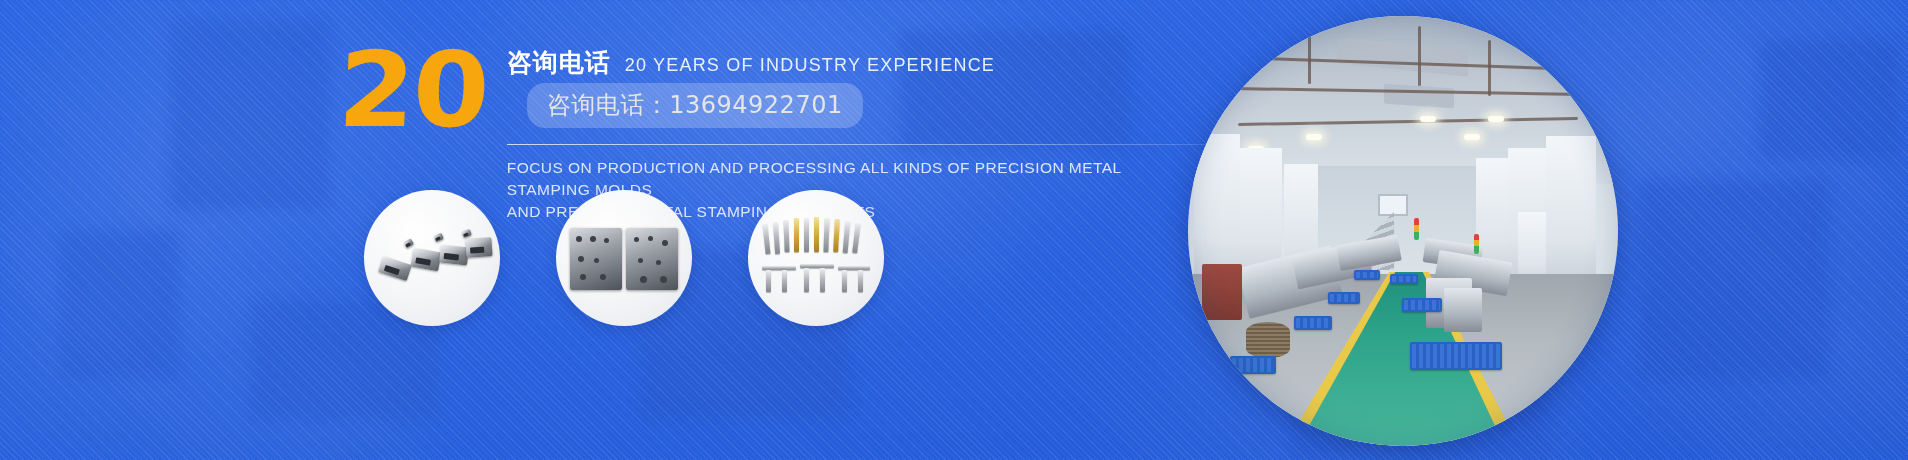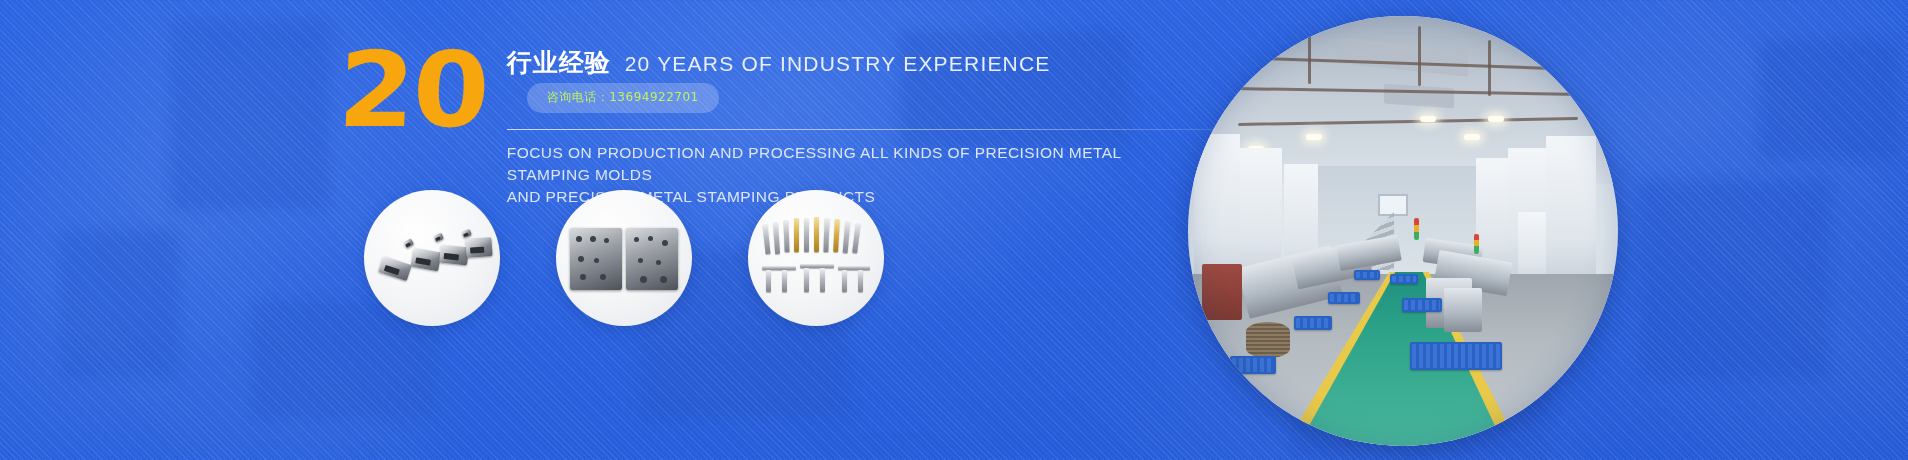--- a/index.html
+++ b/index.html
@@ -71,37 +71,37 @@
 
   .txt-col{ margin-left:26px; padding-top:6px; }
 
   .line1{ display:flex; align-items:baseline; white-space:nowrap; }
   .cn-sm{
     font-family:"DejaVu Sans","Liberation Sans",sans-serif;
     font-size:25px; font-weight:700; color:#ffffff;
     letter-spacing:1px;
   }
   .en-lg{
-    font-size:21px; color:#e8eefc; font-weight:400;
+    font-size:18px; color:#e8eefc; font-weight:400;
     letter-spacing:1.2px; margin-left:14px;
   }
 
   .line2{ display:flex; align-items:center; white-space:nowrap; margin-top:4px; }
   .cn-lg{
     font-family:"DejaVu Sans","Liberation Sans",sans-serif;
     font-size:41px; font-weight:700; color:#ffffff;
     letter-spacing:2px;
     text-shadow:0 1px 2px rgba(10,40,110,.35);
   }
   .phone-pill{
     margin-left:20px;
     background:rgba(255,255,255,.22);
     border-radius:18px;
     padding:6px 20px 7px;
-    font-size:12px; color:#bef264; letter-spacing:.5px;
+    font-size:24px; color:#e5e5e5; letter-spacing:.5px;
     font-family:"DejaVu Sans","Liberation Sans",sans-serif;
     white-space:nowrap;
   }
 
   .rule{
     margin-top:16px;
     width:712px; height:1px;
     background:linear-gradient(90deg, rgba(255,255,255,.75), rgba(255,255,255,.42) 70%, rgba(255,255,255,.12));
   }
 
@@ -201,21 +201,21 @@
 
   <div class="copy">
 
     <div class="headline-row">
 
       <div class="big-20">20</div>
 
       <div class="txt-col">
 
         <div class="line1">
-          <span class="cn-sm">行业经验</span>
+          <span class="cn-sm">咨询电话</span>
           <span class="en-lg">20 YEARS OF INDUSTRY EXPERIENCE</span>
         </div>
 
         <div class="line2">
           <span class="phone-pill">咨询电话：13694922701</span>
         </div>
 
         <div class="rule"></div>
 
         <div class="sub">

